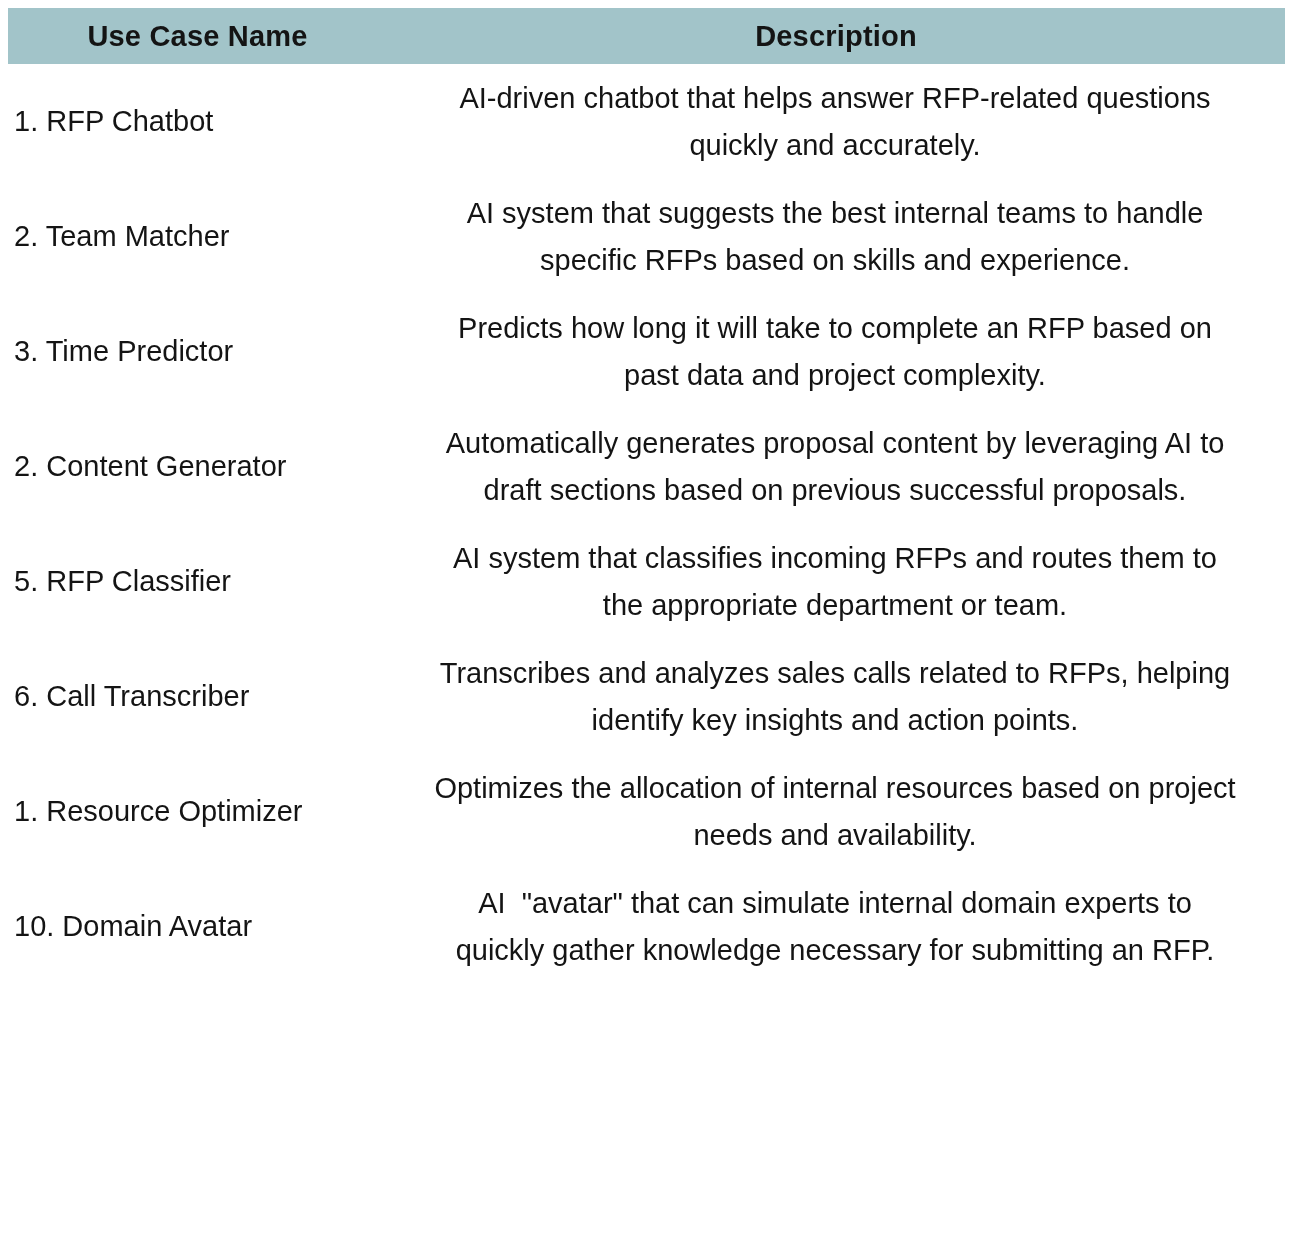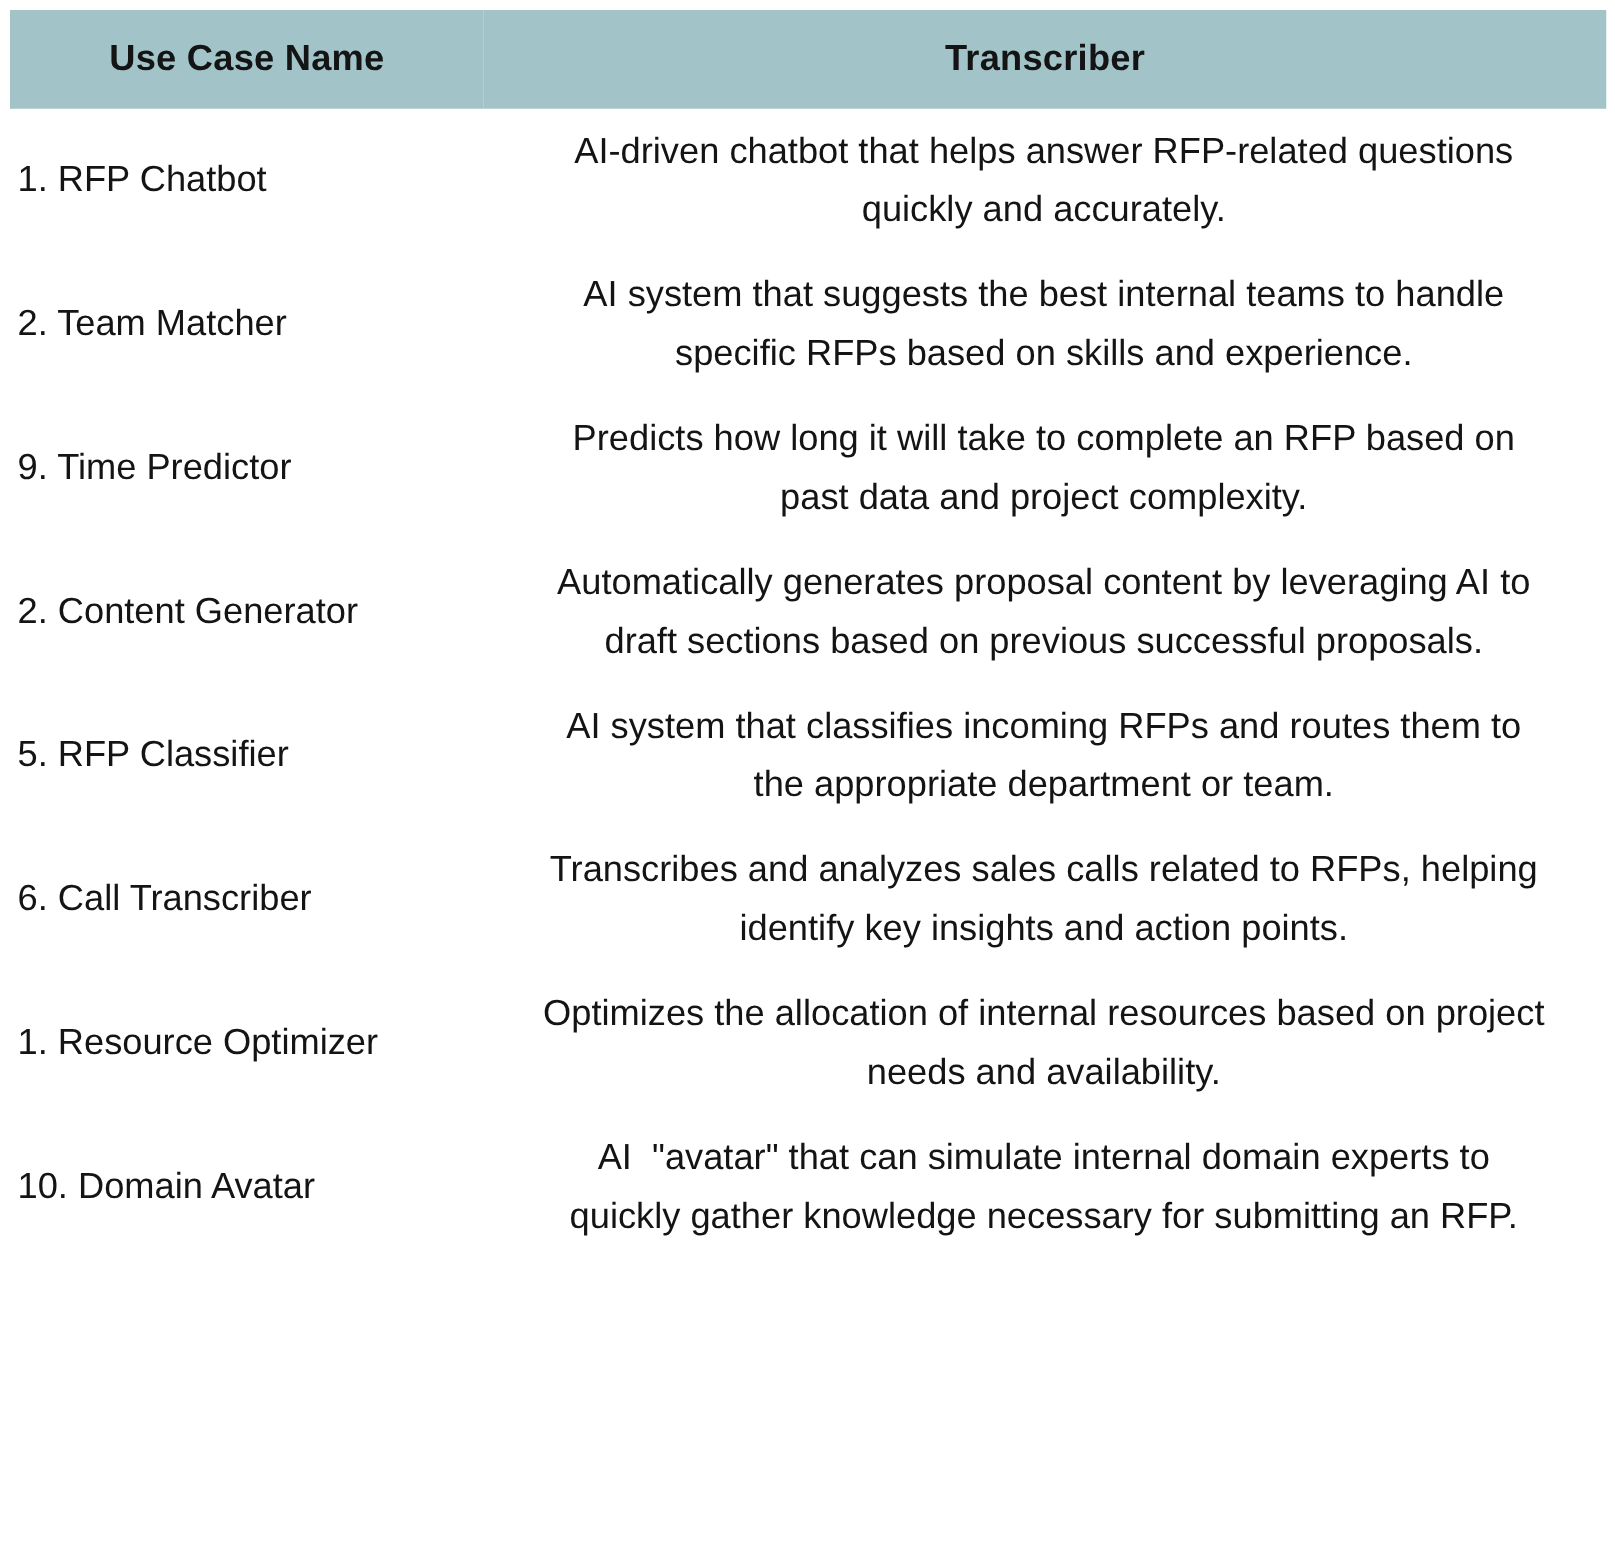--- a/index.html
+++ b/index.html
@@ -20,21 +20,21 @@
   }
   table.use-case-table {
     border-collapse: collapse;
     table-layout: fixed;
     width: 100%;
   }
   col.col-name { width: 379px; }
   col.col-desc { width: 898px; }
   thead th {
     background: var(--header-bg, #a2c4c9);
-    height: 79px;
+    height: 56px;
     font-size: 29px;
     font-weight: 700;
     text-align: center;
     vertical-align: middle;
     padding: 0;
     letter-spacing: 0.2px;
   }
   tbody td {
     height: 115px;
     vertical-align: middle;
@@ -60,38 +60,38 @@
 
 <div class="table-wrap">
   <table class="use-case-table">
     <colgroup>
       <col class="col-name">
       <col class="col-desc">
     </colgroup>
     <thead>
       <tr>
         <th>Use Case Name</th>
-        <th>Transcriber</th>
+        <th>Description</th>
       </tr>
     </thead>
     <tbody id="table-body">
   <tr>
     <td class="name-cell">1. RFP Chatbot</td>
     <td class="desc-cell">AI-driven chatbot that helps answer RFP-related questions
 quickly and accurately.</td>
   </tr>
 
   <tr>
     <td class="name-cell">2. Team Matcher</td>
     <td class="desc-cell">AI system that suggests the best internal teams to handle
 specific RFPs based on skills and experience.</td>
   </tr>
 
   <tr>
-    <td class="name-cell">9. Time Predictor</td>
+    <td class="name-cell">3. Time Predictor</td>
     <td class="desc-cell">Predicts how long it will take to complete an RFP based on
 past data and project complexity.</td>
   </tr>
 
   <tr>
     <td class="name-cell">2. Content Generator</td>
     <td class="desc-cell">Automatically generates proposal content by leveraging AI to
 draft sections based on previous successful proposals.</td>
   </tr>
 

